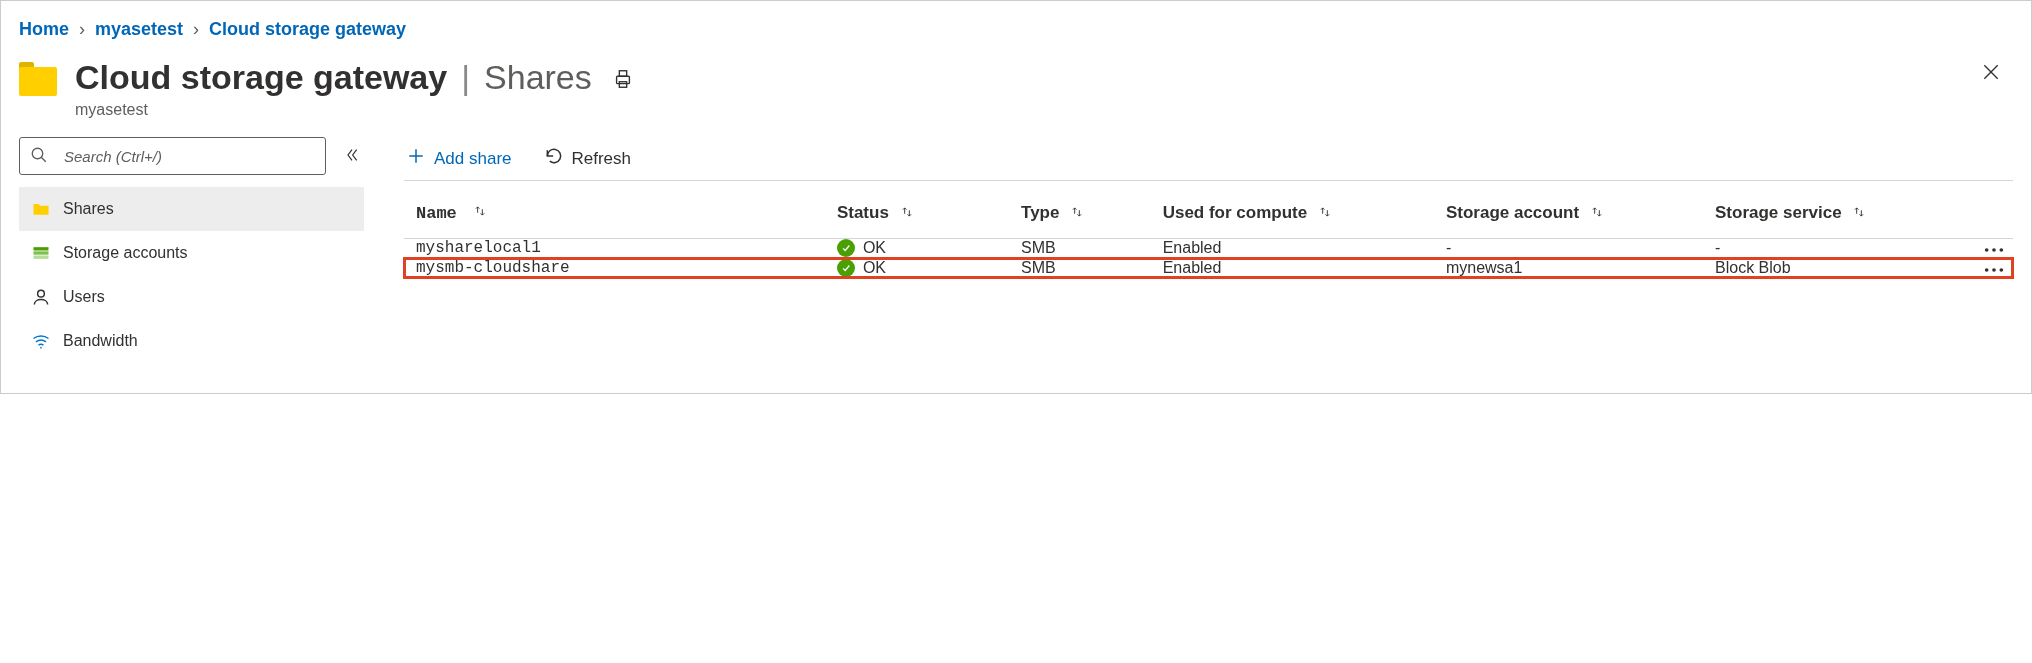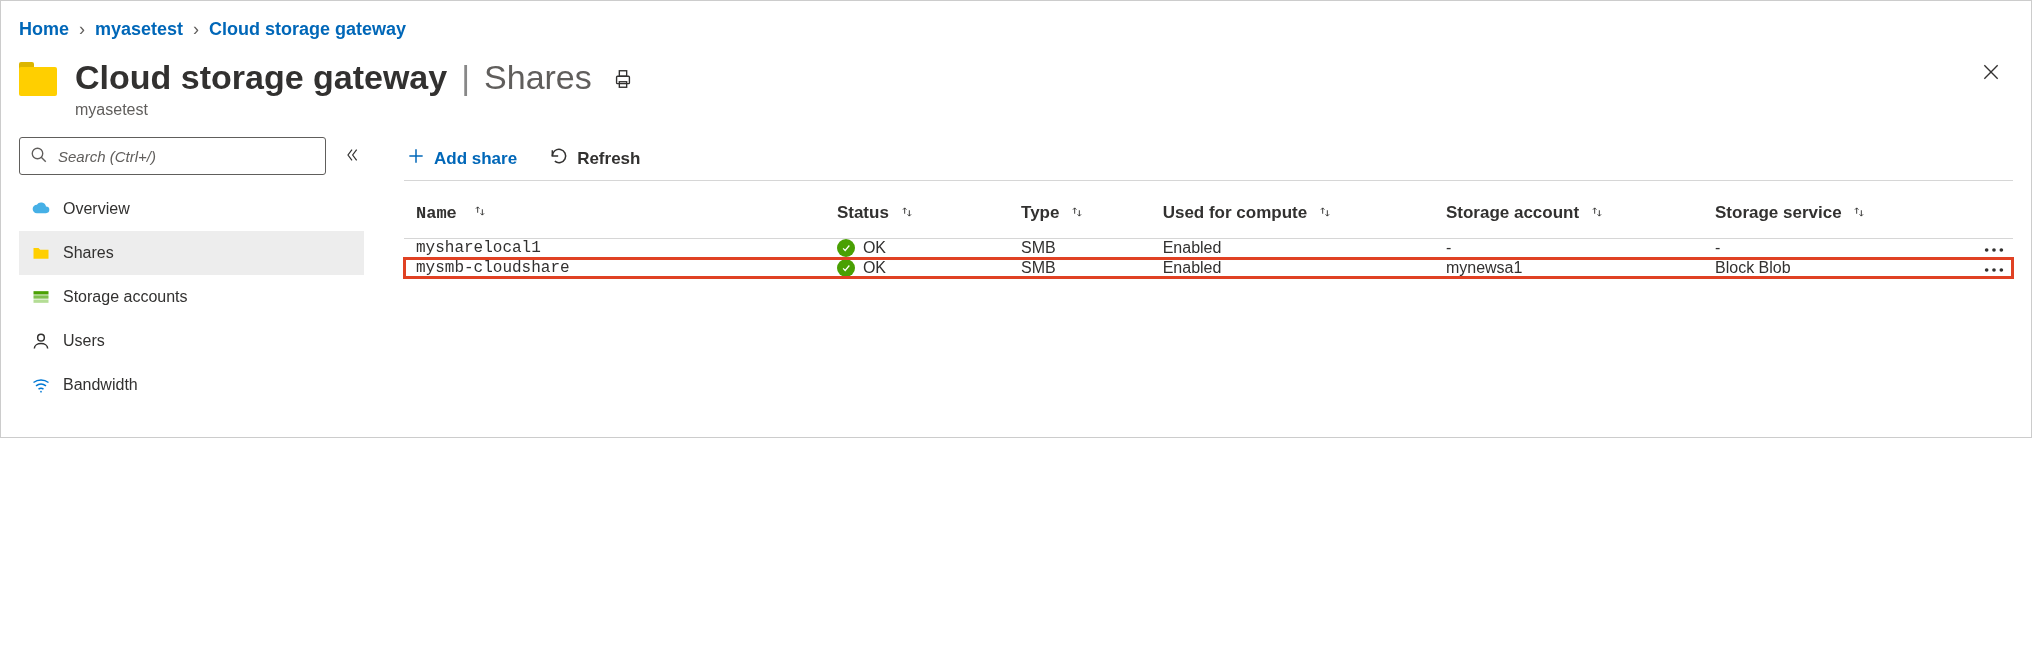--- a/index.html
+++ b/index.html
@@ -33,37 +33,37 @@
   .print-btn svg { width:22px; height:22px; stroke:#323130; fill:none; stroke-width:1.5; }
   .close-btn  { position:absolute; right:4px; top:4px; background:none; border:none; cursor:pointer; padding:8px; }
   .close-btn svg { width:20px; height:20px; stroke:#323130; stroke-width:1.6; }
 
   
   .body-row { display:flex; gap:40px; align-items:flex-start; }
   .sidebar  { width:345px; flex-shrink:0; }
 
   
   .search-row { display:flex; align-items:center; gap:14px; margin-bottom:12px; }
-  .search-box { flex:1; display:flex; align-items:center; gap:10px; border:1px solid #605e5c; border-radius:3px; padding:6px 10px; height:38px; }
+  .search-box { flex:1; display:flex; align-items:center; gap:16px; border:1px solid #605e5c; border-radius:3px; padding:6px 10px; height:38px; }
   .search-box svg { width:18px; height:18px; stroke:#605e5c; fill:none; stroke-width:1.8; }
   .search-box input { flex:1; border:none; outline:none; font-size:15px; background:transparent; }
   .search-box input::placeholder { color:#605e5c; font-style:italic; }
   .collapse-btn { background:none; border:none; cursor:pointer; padding:4px; }
   .collapse-btn svg { width:16px; height:16px; stroke:#323130; stroke-width:1.8; fill:none; }
 
   
   .nav-item { display:flex; align-items:center; gap:12px; height:44px; padding:0 12px; cursor:pointer; font-size:16px; }
   .nav-item.selected { background:#ededed; }
   .nav-icon { width:20px; height:20px; display:flex; align-items:center; justify-content:center; }
   .nav-icon svg { width:20px; height:20px; }
 
   
   .main { flex:1; min-width:0; }
   .toolbar { display:flex; align-items:center; gap:28px; height:44px; border-bottom:1px solid #d6d6d6; margin-bottom:10px; }
-  .tool-btn { display:flex; align-items:center; gap:8px; background:none; border:none; cursor:pointer; font-size:17px; color:#323130; padding:4px 2px;font-weight:bold; }
+  .tool-btn { display:flex; align-items:center; gap:8px; background:none; border:none; cursor:pointer; font-size:17px; color:#323130; padding:4px 2px; }
   .tool-btn.primary { color:#0067b8; }
   .tool-btn svg { width:20px; height:20px; }
   .tool-btn.primary svg { stroke:#0067b8; fill:none; stroke-width:1.8; }
 
   
   table { width:100%; border-collapse:collapse; }
   th { text-align:left; font-weight:600; font-size:17px; padding:12px 8px 14px 8px; border-bottom:1px solid #d6d6d6; }
   td { font-size:16px; padding:0 8px; border-bottom:1px solid #e6e6e6; }
   th .sort-arrows { display:inline-block; margin-left:6px; vertical-align:middle; }
   th .sort-arrows svg { width:14px; height:14px; stroke:#323130; fill:none; stroke-width:1.6; }
@@ -134,28 +134,20 @@
         <input type="text" placeholder="Search (Ctrl+/)" style="">
       </div>
       <button class="collapse-btn">
         <svg viewBox="0 0 24 24">
             <polyline points="12,4 6,12 12,20"></polyline>
             <polyline points="19,4 13,12 19,20"></polyline>
           </svg>
       </button>
     </div>
 
-    <div class="nav-item">
-      <span class="nav-icon">
-        <svg viewBox="0 0 24 24">
-            <path d="M7 17a5 5 0 0 1 0-10 6 6 0 0 1 11 2 4 4 0 0 1 0 8H7z" fill="#46b0e6" stroke="none"></path>
-          </svg>
-      </span>
-      <span>Overview</span>
-    </div>
 
     <div class="nav-item selected">
       <span class="nav-icon">
         <svg viewBox="0 0 24 24">
             <path d="M3 6h6l2 2h10v11H3V6z" fill="#ffcf00" stroke="none"></path>
           </svg>
       </span>
       <span>Shares</span>
     </div>
 

